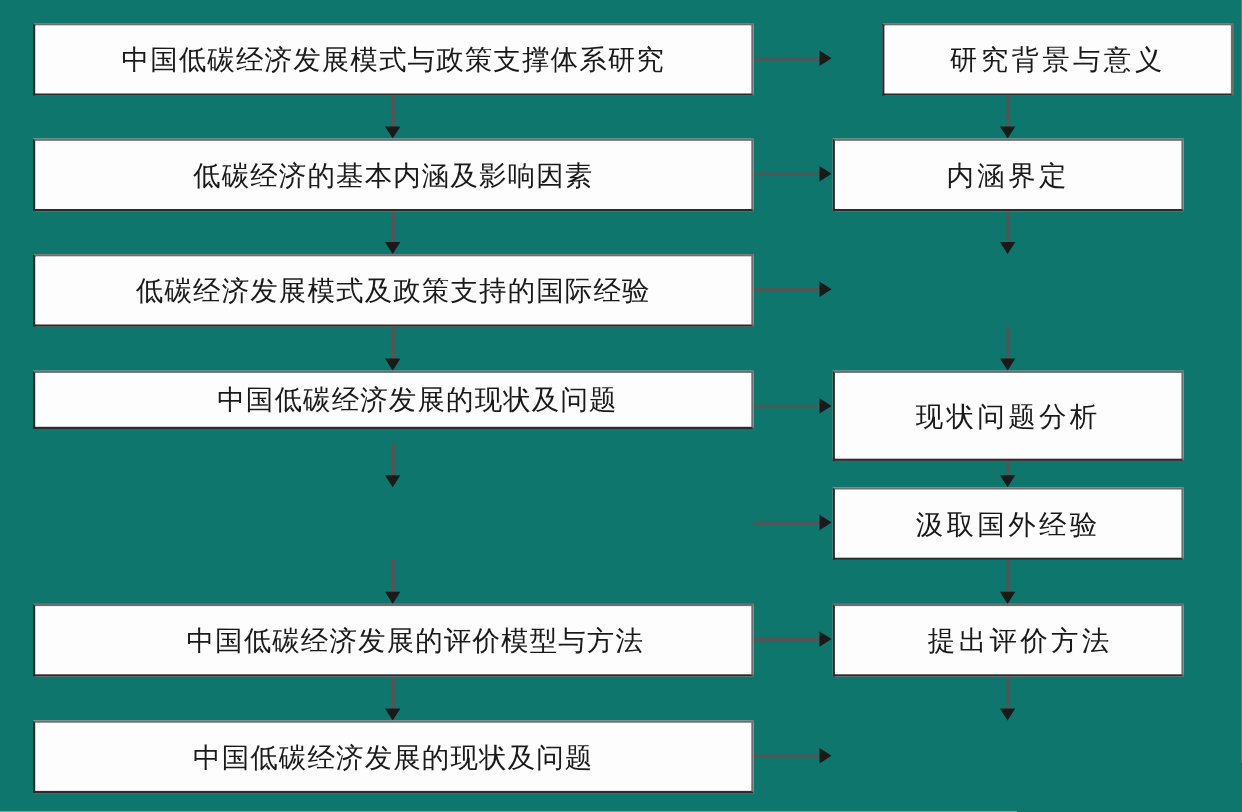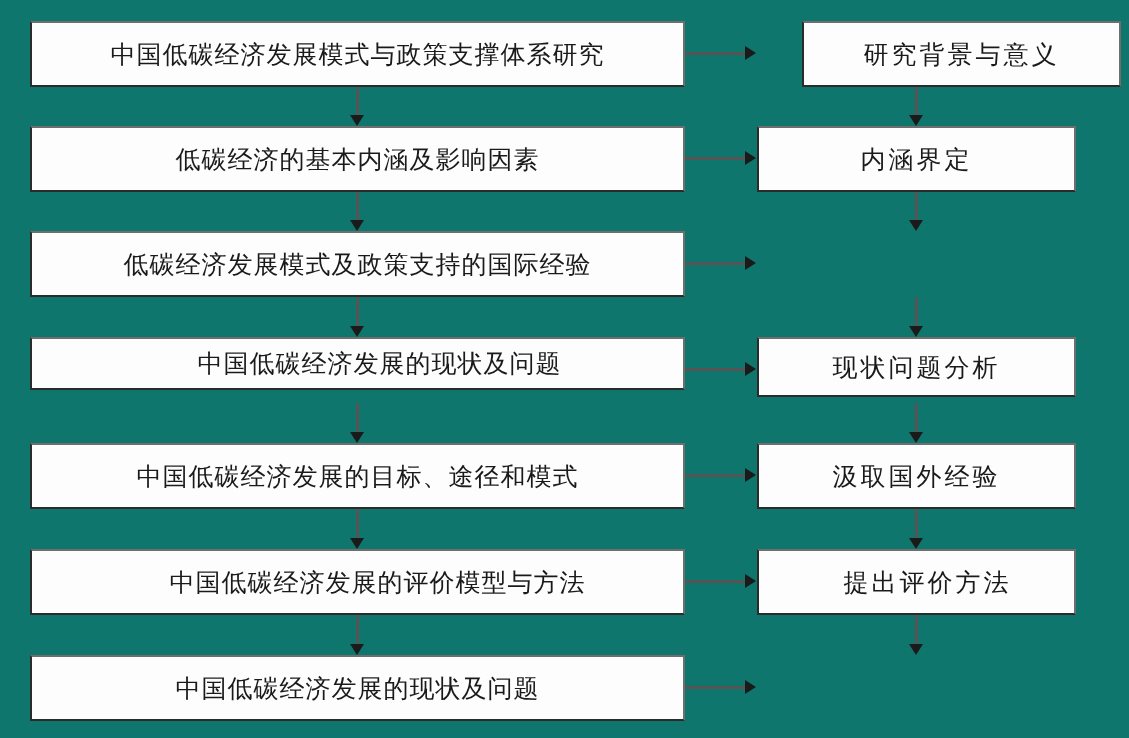--- a/index.html
+++ b/index.html
@@ -110,33 +110,30 @@
   <div class="hline" style="left:685px; top:262px; width:61px;"></div>
   <div class="arrow-right" style="left:745px; top:256px;"></div>
   <div class="vline" style="left:356px; top:192px; width:3px; height:32px;"></div>
   <div class="arrow-down" style="left:350px; top:220px;"></div>
   <div class="vline" style="left:915px; top:192px; width:3px; height:32px;"></div>
   <div class="arrow-down" style="left:909px; top:220px;"></div>
 
   <div class="node left" style="top:337px; height:53px;padding-left:44px;">
     <span class="label">中国低碳经济发展的现状及问题</span>
   </div>
-  <div class="node right" style="top:337px; height:60px;">
+  <div class="node right" style="top:337px; height:82px;">
     <span class="label">现状问题分析</span>
   </div>
   <div class="hline" style="left:685px; top:368px; width:61px;"></div>
   <div class="arrow-right" style="left:745px; top:362px;"></div>
   <div class="vline" style="left:356px; top:297px; width:3px; height:33px;"></div>
   <div class="arrow-down" style="left:350px; top:326px;"></div>
   <div class="vline" style="left:915px; top:297px; width:3px; height:33px;"></div>
   <div class="arrow-down" style="left:909px; top:326px;"></div>
 
-  <div class="node left" style="top:443px; height:66px;">
-    <span class="label">中国低碳经济发展的目标、途径和模式</span>
-  </div>
   <div class="node right" style="top:443px; height:66px;">
     <span class="label">汲取国外经验</span>
   </div>
   <div class="hline" style="left:685px; top:474px; width:61px;"></div>
   <div class="arrow-right" style="left:745px; top:468px;"></div>
   <div class="vline" style="left:356px; top:403px; width:3px; height:33px;"></div>
   <div class="arrow-down" style="left:350px; top:432px;"></div>
   <div class="vline" style="left:915px; top:403px; width:3px; height:33px;"></div>
   <div class="arrow-down" style="left:909px; top:432px;"></div>
 

